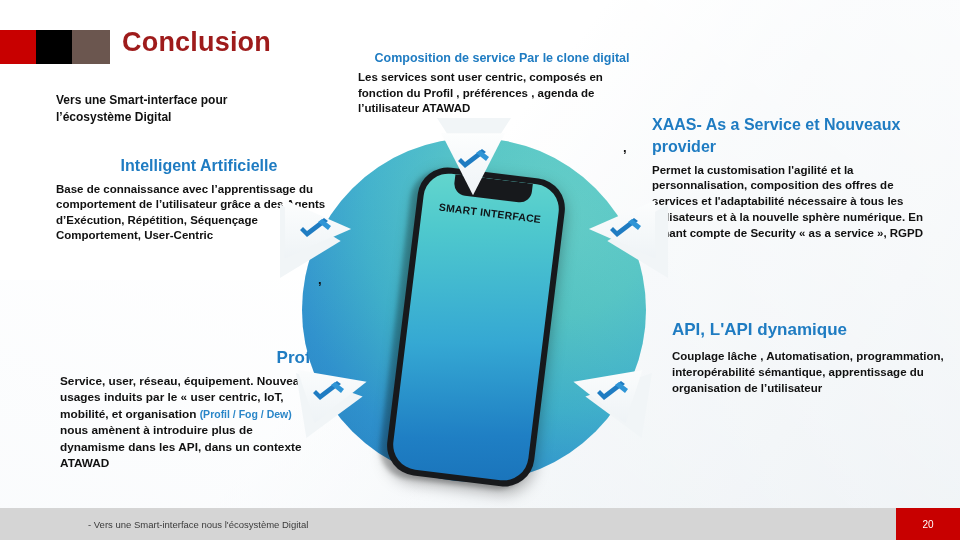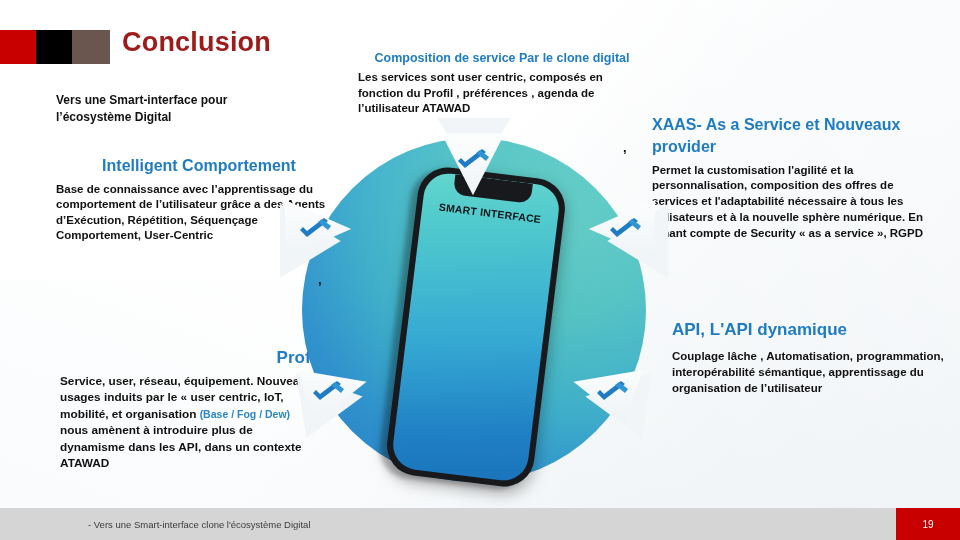--- a/index.html
+++ b/index.html
@@ -183,37 +183,37 @@
   <div class="blk b-topleft">
     <p>Vers une Smart-interface pour l’écosystème Digital</p>
   </div>
 
   <div class="blk b-center">
     <h3>Composition de service  Par le clone digital</h3>
     <p>Les services sont user centric, composés en fonction du Profil , préférences , agenda de l’utilisateur ATAWAD</p>
   </div>
 
   <div class="blk b-ai">
-    <h3>Intelligent  Comportement</h3>
+    <h3>Intelligent  Artificielle</h3>
     <p>Base de connaissance avec l’apprentissage du comportement de l’utilisateur grâce a des Agents d’Exécution, Répétition, Séquençage Comportement, User-Centric</p>
   </div>
 
   <div class="blk b-xaas">
     <h3>XAAS- As a Service et Nouveaux provider</h3>
     <p>Permet  la customisation l'agilité et la personnalisation, composition des offres de services et l'adaptabilité nécessaire à tous les utilisateurs et à la nouvelle sphère numérique. En tenant compte de Security « as a service », RGPD</p>
   </div>
 
   <div class="blk b-api">
     <h3>API, L'API dynamique</h3>
     <p>Couplage lâche , Automatisation, programmation, interopérabilité sémantique, apprentissage du organisation de l’utilisateur</p>
   </div>
 
   <div class="blk b-profil">
     <h3>Profil</h3>
-    <p><span>Service, user, réseau, équipement. Nouveaux usages induits par le « user centric, IoT,  mobilité, et organisation </span><span class="blue">(Base / Fog / Dew)</span><span> nous amènent à introduire plus de dynamisme dans les API, dans un contexte ATAWAD</span></p>
+    <p><span>Service, user, réseau, équipement. Nouveaux usages induits par le « user centric, IoT,  mobilité, et organisation </span><span class="blue">(Profil / Fog / Dew)</span><span> nous amènent à introduire plus de dynamisme dans les API, dans un contexte ATAWAD</span></p>
   </div>
 
   <div class="circle-wrap">
     <div class="circle"></div>
     <div class="circle-shade"></div>
 
     <div class="notch n-top"></div>
     <div class="notch n-left"></div>
     <div class="notch n-right"></div>
     <div class="notch n-bl"></div>
@@ -264,17 +264,17 @@
       <path d="M2 13 L9 20 L30 4 L26 1 L9 14 L5 10 Z" fill="#1f7cc2"></path>
       <path d="M20 5 L30 13 L33 9 L24 2 Z" fill="#2f95d6"></path>
     </svg>
   </div>
 
   <div class="stray s1">,</div>
   <div class="stray s2">,</div>
   <div class="stray s3">,</div>
 
   <div class="footer">
-    <div class="foot-text">- Vers une Smart-interface clone l'écosystème Digital</div>
-    <div class="foot-page">19</div>
+    <div class="foot-text">- Vers une Smart-interface nous l'écosystème Digital</div>
+    <div class="foot-page">20</div>
   </div>
 
 </div>
 
 </body></html>

